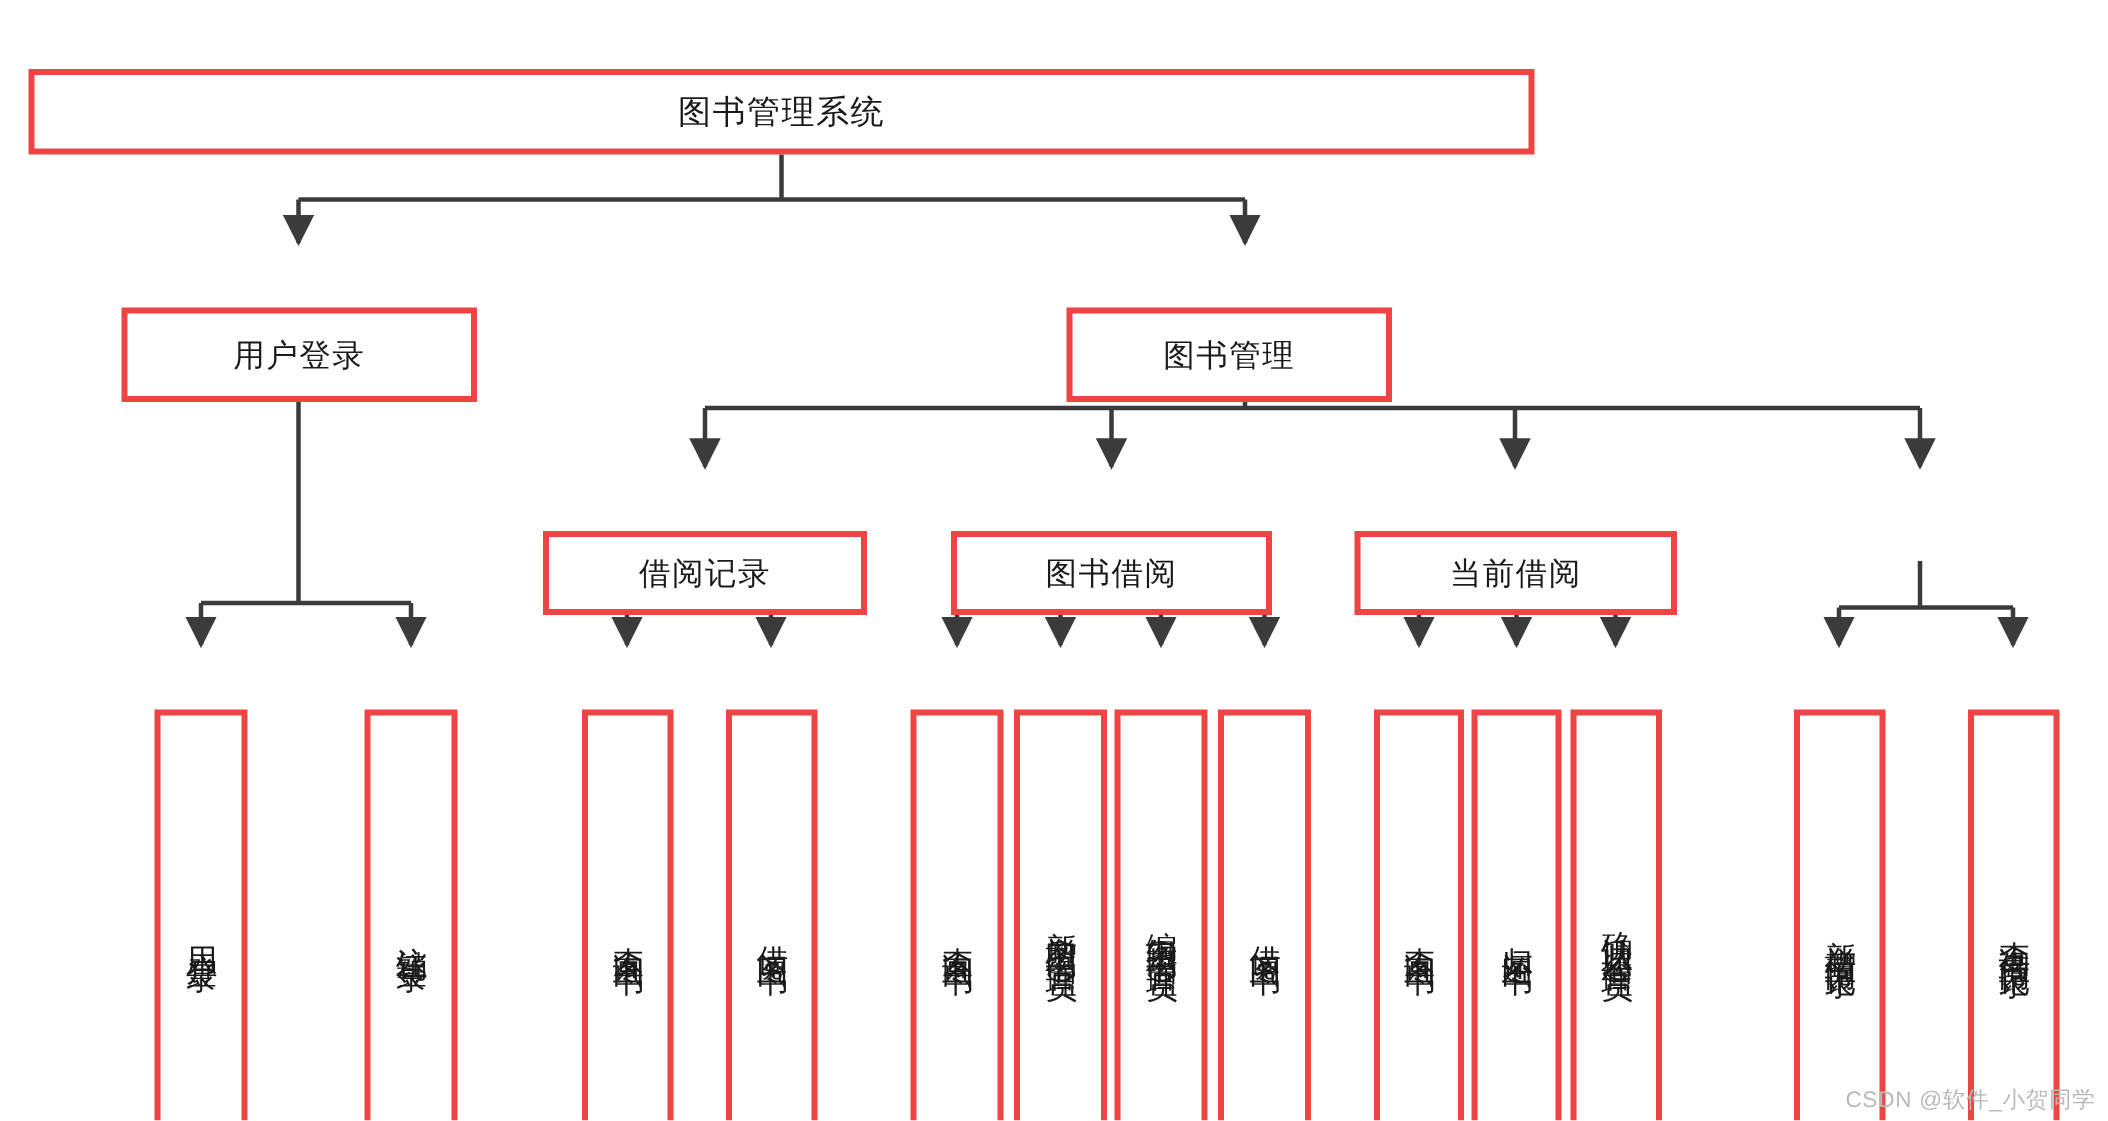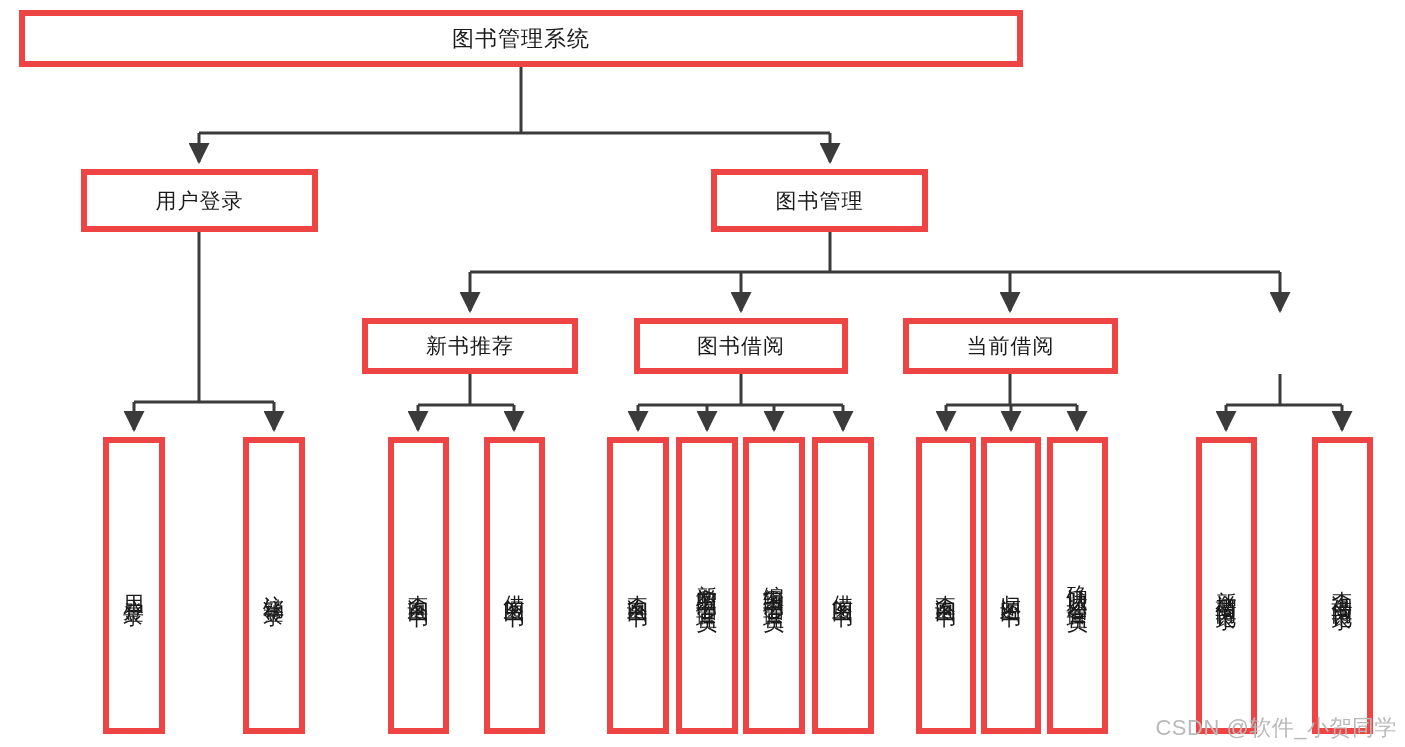--- a/index.html
+++ b/index.html
@@ -22,27 +22,28 @@
     position: absolute;
     left: 0;
     top: 0;
     width: 1405px;
     height: 747px;
     pointer-events: none;
   }
   .node {
     position: absolute;
     box-sizing: border-box;
-    border: 6px solid #ef4444;
+    border: 4px solid #ef4444;
     background: #ffffff;
     display: flex;
     align-items: center;
     justify-content: center;
     color: #1a1a1a;
     text-align: center;
+    margin-top: 36px;
   }
   .node.horiz {
     font-size: 21px;
     letter-spacing: 1px;
   }
   .node.vert {
     font-size: 21px;
     padding: 6px 0;
   }
   .node.vert .vtext {
@@ -52,21 +53,21 @@
     line-height: 1;
     white-space: nowrap;
   }
   .node.root {
     font-size: 22px;
   }
   #watermark {
     position: absolute;
     right: 8px;
     bottom: 4px;
-    font-size: 22px;
+    font-size: 15px;
     color: #b9b9b9;
     letter-spacing: 0.5px;
     user-select: none;
     white-space: nowrap;
   }
 </style>
 </head>
 <body>
 
 <div id="canvas">
@@ -119,21 +120,21 @@
       <path d="M 1226 405 L 1226 430" marker-end="url(#arrow)"></path>
       <path d="M 1342 405 L 1342 430" marker-end="url(#arrow)"></path>
     </g>
   </svg>
 
   <div class="node horiz root" style="left: 19px; top: 10px; width: 1004px; height: 57px;">图书管理系统</div>
 
   <div class="node horiz" style="left: 81px; top: 169px; width: 237px; height: 63px;">用户登录</div>
   <div class="node horiz" style="left: 711px; top: 169px; width: 217px; height: 63px;">图书管理</div>
 
-  <div class="node horiz" style="left: 362px; top: 318px; width: 216px; height: 56px;">新书推荐</div>
+  <div class="node horiz" style="left: 362px; top: 318px; width: 216px; height: 56px;">借阅记录</div>
   <div class="node horiz" style="left: 903px; top: 318px; width: 215px; height: 56px;">当前借阅</div>
   <div class="node horiz" style="left: 634px; top: 318px; width: 214px; height: 56px;">图书借阅</div>
 
   <div class="node vert" style="left: 103px; top: 437px; width: 62px; height: 297px;">
       <span class="vtext">用户登录</span>
     </div>
   <div class="node vert" style="left: 243px; top: 437px; width: 62px; height: 297px;">
       <span class="vtext">注销登录</span>
     </div>
   <div class="node vert" style="left: 388px; top: 437px; width: 61px; height: 297px;">

